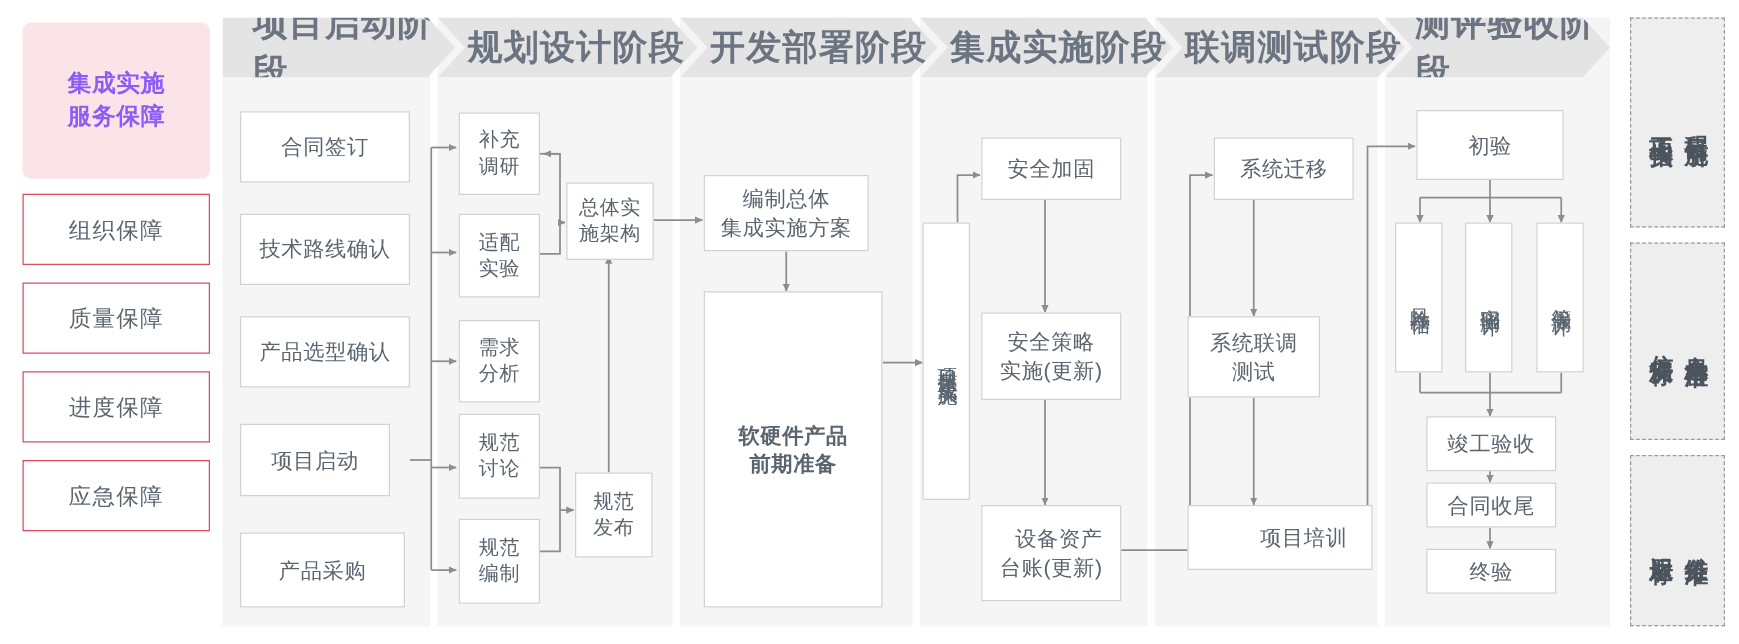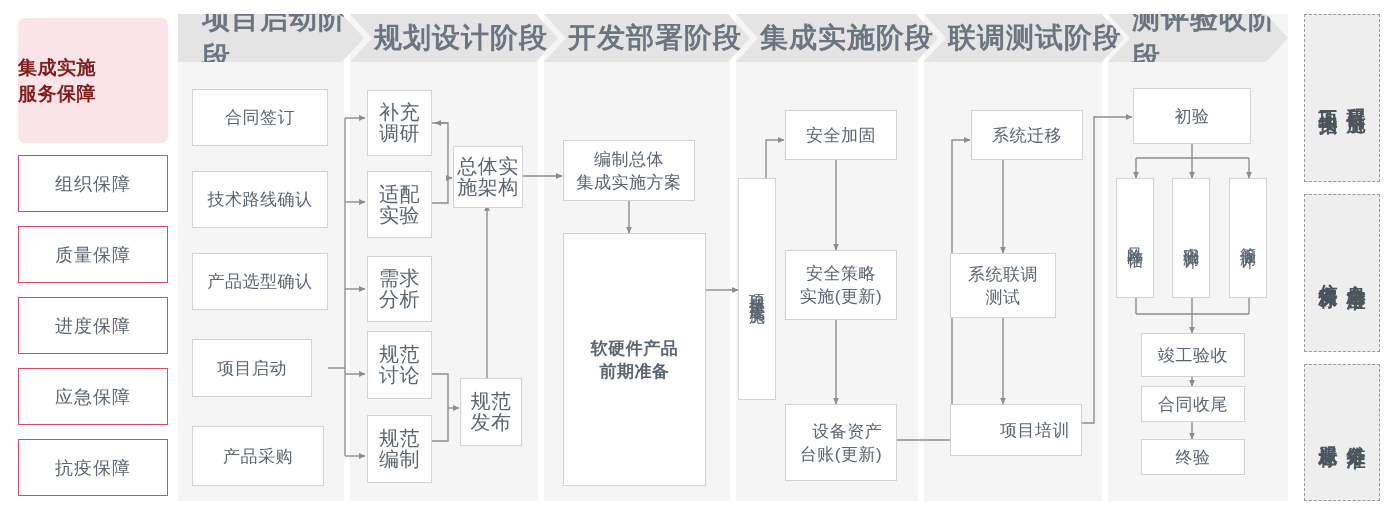--- a/index.html
+++ b/index.html
@@ -16,23 +16,23 @@
     background:#ffffff;
   }
 
   
   .abs{position:absolute;box-sizing:border-box;}
 
   
   .guar-head{
     background:#fbe4e8;
     border-radius:7px;
-    display:flex;align-items:center;
+    display:flex;align-items:center;justify-content:center;
     text-align:center;
-    color:#7f1d1d;
+    color:#8b5cf6;
     font-weight:bold;
     font-size:19px;
     line-height:26px;
     letter-spacing:.5px;
   }
   .guar-item{
     background:#ffffff;
     border:1.6px solid #e04a5f;
     display:flex;align-items:center;justify-content:center;
     font-size:18px;
@@ -65,21 +65,21 @@
   .node{
     background:#ffffff;
     border:1px solid #d2d2d2;
     display:flex;align-items:center;justify-content:center;
     text-align:center;
     font-size:17px;
     line-height:23px;
     color:#5a6570;
     letter-spacing:.5px;
   }
-  .node.small{font-size:20px;line-height:21px;}
+  .node.small{font-size:16px;line-height:21px;}
   .node.vert{
     writing-mode:vertical-rl;
     text-orientation:upright;
     letter-spacing:2px;
     line-height:26px;
     font-size:16px;
   }
 
   
   .std{
@@ -207,23 +207,20 @@
   </div>
   <div class="abs guar-item" style="left:18px;top:226px;width:150px;height:57px;">
     <span>质量保障</span>
   </div>
   <div class="abs guar-item" style="left:18px;top:297px;width:150px;height:57px;">
     <span>进度保障</span>
   </div>
   <div class="abs guar-item" style="left:18px;top:368px;width:150px;height:57px;">
     <span>应急保障</span>
   </div>
-  <div class="abs guar-item" style="left:18px;top:439px;width:150px;height:57px;">
-    <span>抗疫保障</span>
-  </div>
 
   <div class="abs node" style="left:192px;top:89px;width:136px;height:57px;">
     <span>合同签订</span>
   </div>
   <div class="abs node" style="left:192px;top:171px;width:136px;height:57px;">
     <span>技术路线确认</span>
   </div>
   <div class="abs node" style="left:192px;top:253px;width:136px;height:57px;">
     <span>产品选型确认</span>
   </div>
@@ -311,21 +308,21 @@
 
   <div class="abs node" style="left:971px;top:110px;width:112px;height:50px;">
     <span>系统迁移</span>
   </div>
   <div class="abs node" style="left:950px;top:253px;width:106px;height:65px;">
     <div>
       <div>系统联调</div>
       <div>测试</div>
     </div>
   </div>
-  <div class="abs node" style="left:950px;top:404px;width:132px;height:52px;padding-left:38px;">
+  <div class="abs node" style="left:950px;top:404px;width:148px;height:52px;padding-left:38px;">
     <span>项目培训</span>
   </div>
 
   <div class="abs node" style="left:1133px;top:88px;width:118px;height:56px;">
     <span>初验</span>
   </div>
   <div class="abs node vert" style="left:1116px;top:178px;width:38px;height:120px;">
     <span>风险评估</span>
   </div>
   <div class="abs node vert" style="left:1172px;top:178px;width:38px;height:120px;">

